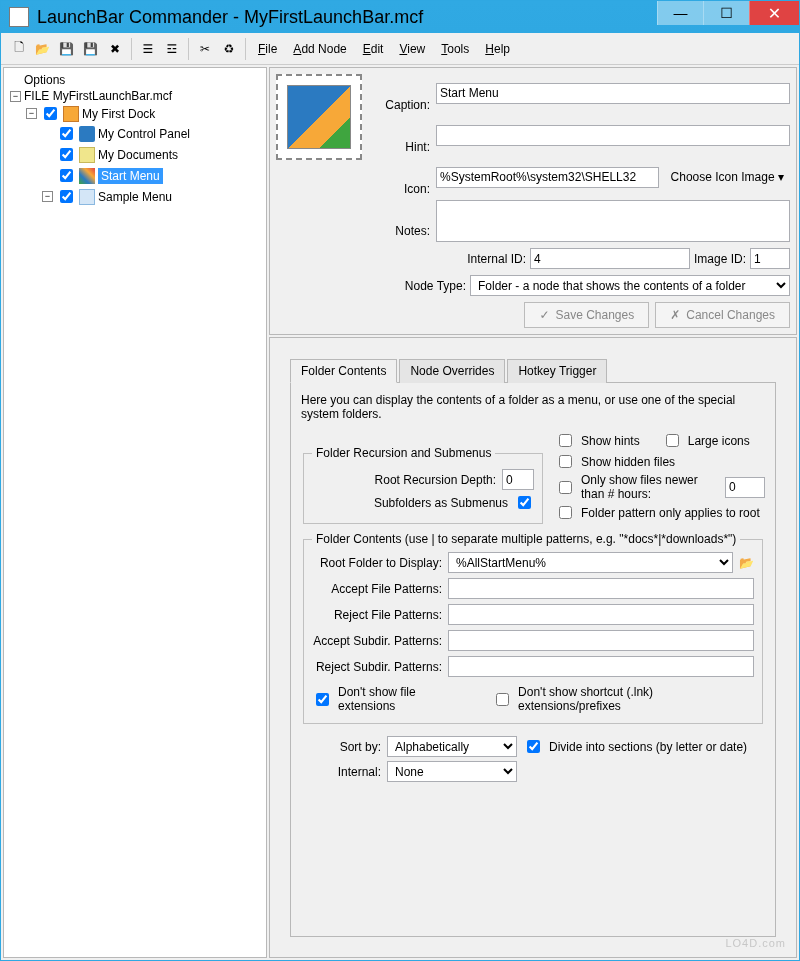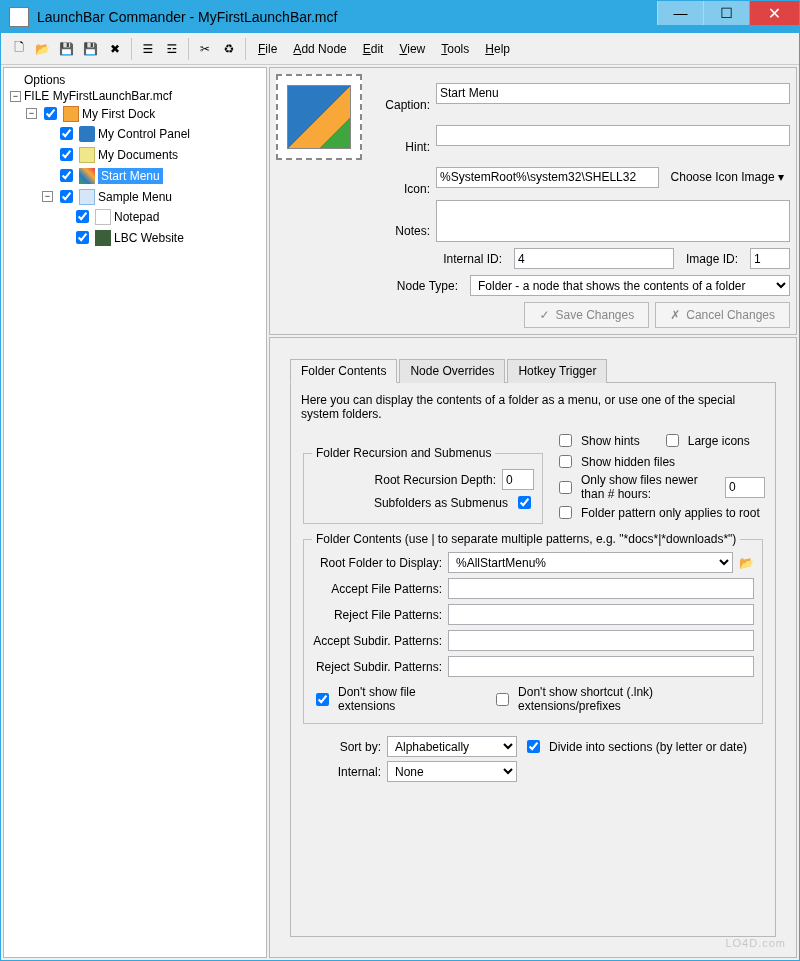--- a/index.html
+++ b/index.html
@@ -1,20 +1,20 @@
 <!DOCTYPE html>
 <html><head>
 <meta charset="utf-8">
 <style>
 * { box-sizing: border-box; font-family: "Segoe UI", Tahoma, sans-serif; font-size: 12px; }
 body { margin: 0; background: #fff; }
 .window { width: 800px; height: 961px; border: 1px solid #2fa8e2; display: flex; flex-direction: column; background: #f0f0f0; }
 .titlebar { height: 32px; background: linear-gradient(#30a9e3,#2fa8e2); display: flex; align-items: center; color: #000; padding: 0 0 0 8px; }
 .titlebar .icon-slot { width: 20px; height: 20px; margin-right: 8px; background: #fff; border: 1px solid #7a7a7a; }
-.titlebar .title { font-size: 14px; color: #000; flex: 1; }
+.titlebar .title { font-size: 18px; color: #000; flex: 1; }
 .win-btns { display: flex; height: 100%; }
 .win-btn { width: 46px; height: 24px; display: flex; align-items: center; justify-content: center; color: #000; font-size: 14px; background: rgba(255,255,255,0.4); border-left: 1px solid rgba(255,255,255,0.3); }
 .win-btn.close { background: #e04343; color: #fff; width: 50px; height: 24px; font-size: 16px; }
 .toolbar { height: 32px; background: #f0f0f0; border-bottom: 1px solid #ccc; display: flex; align-items: center; padding: 0 8px; gap: 4px; }
 .tb-btn { width: 20px; height: 20px; display: flex; align-items: center; justify-content: center; border: 1px solid transparent; }
 .tb-sep { width: 1px; height: 22px; background: #c8c8c8; margin: 0 2px; }
 .menu-item { padding: 2px 6px; cursor: default; }
 .menu-item u { text-decoration: underline; }
 .client { flex: 1; display: flex; padding: 2px; gap: 2px; overflow: hidden; }
 .tree-panel { width: 264px; background: #fff; border: 1px solid #b8b8b8; padding: 4px 2px; overflow: auto; }
@@ -39,21 +39,21 @@
 .props-panel { display: flex; flex-direction: column; }
 .props-top { display: flex; gap: 8px; }
 .preview { width: 86px; height: 86px; border: 2px dashed #888; background: #fff; display: flex; align-items: center; justify-content: center; }
 .preview-inner { width: 64px; height: 64px; background: linear-gradient(135deg,#2b7ac1 0 50%,#f7a838 0 75%,#3fa53f 0); border: 1px solid #888; }
 .form-grid { flex: 1; display: grid; grid-template-columns: 60px 1fr auto; gap: 4px 6px; align-items: center; }
 .form-grid label { text-align: right; margin-top: 24px; }
 .inp { height: 21px; border: 1px solid #abadb3; padding: 1px 3px; background: #fff; }
 textarea.inp { height: 42px; resize: none; }
 select.inp { height: 21px; }
 .btn-link { color: #000; padding: 3px 6px; cursor: default; white-space: nowrap; }
-.row-id { display: flex; gap: 12px; align-items: center; margin-top: 6px; }
+.row-id { display: flex; gap: 4px; align-items: center; margin-top: 6px; }
 .row-id .spacer { flex: 1; }
 .btn { height: 26px; padding: 0 14px; background: #f4f4f4; border: 1px solid #bbb; display: inline-flex; align-items: center; gap: 6px; color: #888; }
 .btn-row { display: flex; justify-content: flex-end; gap: 6px; margin-top: 6px; }
 .tabs-panel { flex: 1; display: flex; flex-direction: column; padding: 16px; }
 .tab-strip { display: flex; padding: 4px 4px 0 4px; }
 .tab { padding: 4px 10px; border: 1px solid #b8b8b8; border-bottom: none; background: #f0f0f0; margin-right: 2px; position: relative; top: 1px; }
 .tab.active { background: #f0f0f0; border-bottom: 1px solid #f0f0f0; z-index: 1; }
 .tab-body { border: 1px solid #b8b8b8; margin: 0 4px 4px 4px; padding: 10px; flex: 1; background: #f0f0f0; display: flex; flex-direction: column; gap: 8px; overflow: auto; }
 .tab:not(.active) { background: #e5e5e5; }
 .help-text { }
@@ -155,38 +155,20 @@
                           <span class="sel">Start Menu</span>
                         </span>
                       </li>
                   <li style="display:block">
                     <span class="row">
                           <span class="exp">−</span>
                           <input type="checkbox" class="ck" checked="" style="">
                           <span class="node-icon ic-menu"></span>
                           <span>Sample Menu</span>
                         </span>
-                    <ul>
-                      <li>
-                            <span class="row">
-                              <span class="sp"></span>
-                              <input type="checkbox" class="ck" checked="" style="">
-                              <span class="node-icon ic-np"></span>
-                              <span>Notepad</span>
-                            </span>
-                          </li>
-                      <li>
-                            <span class="row">
-                              <span class="sp"></span>
-                              <input type="checkbox" class="ck" checked="" style="">
-                              <span class="node-icon ic-web"></span>
-                              <span>LBC Website</span>
-                            </span>
-                          </li>
-                    </ul>
                   </li>
                 </ul>
               </li>
             </ul>
           </li>
         </ul>
       </div>
     </div>
 
     <div class="right-panel">

